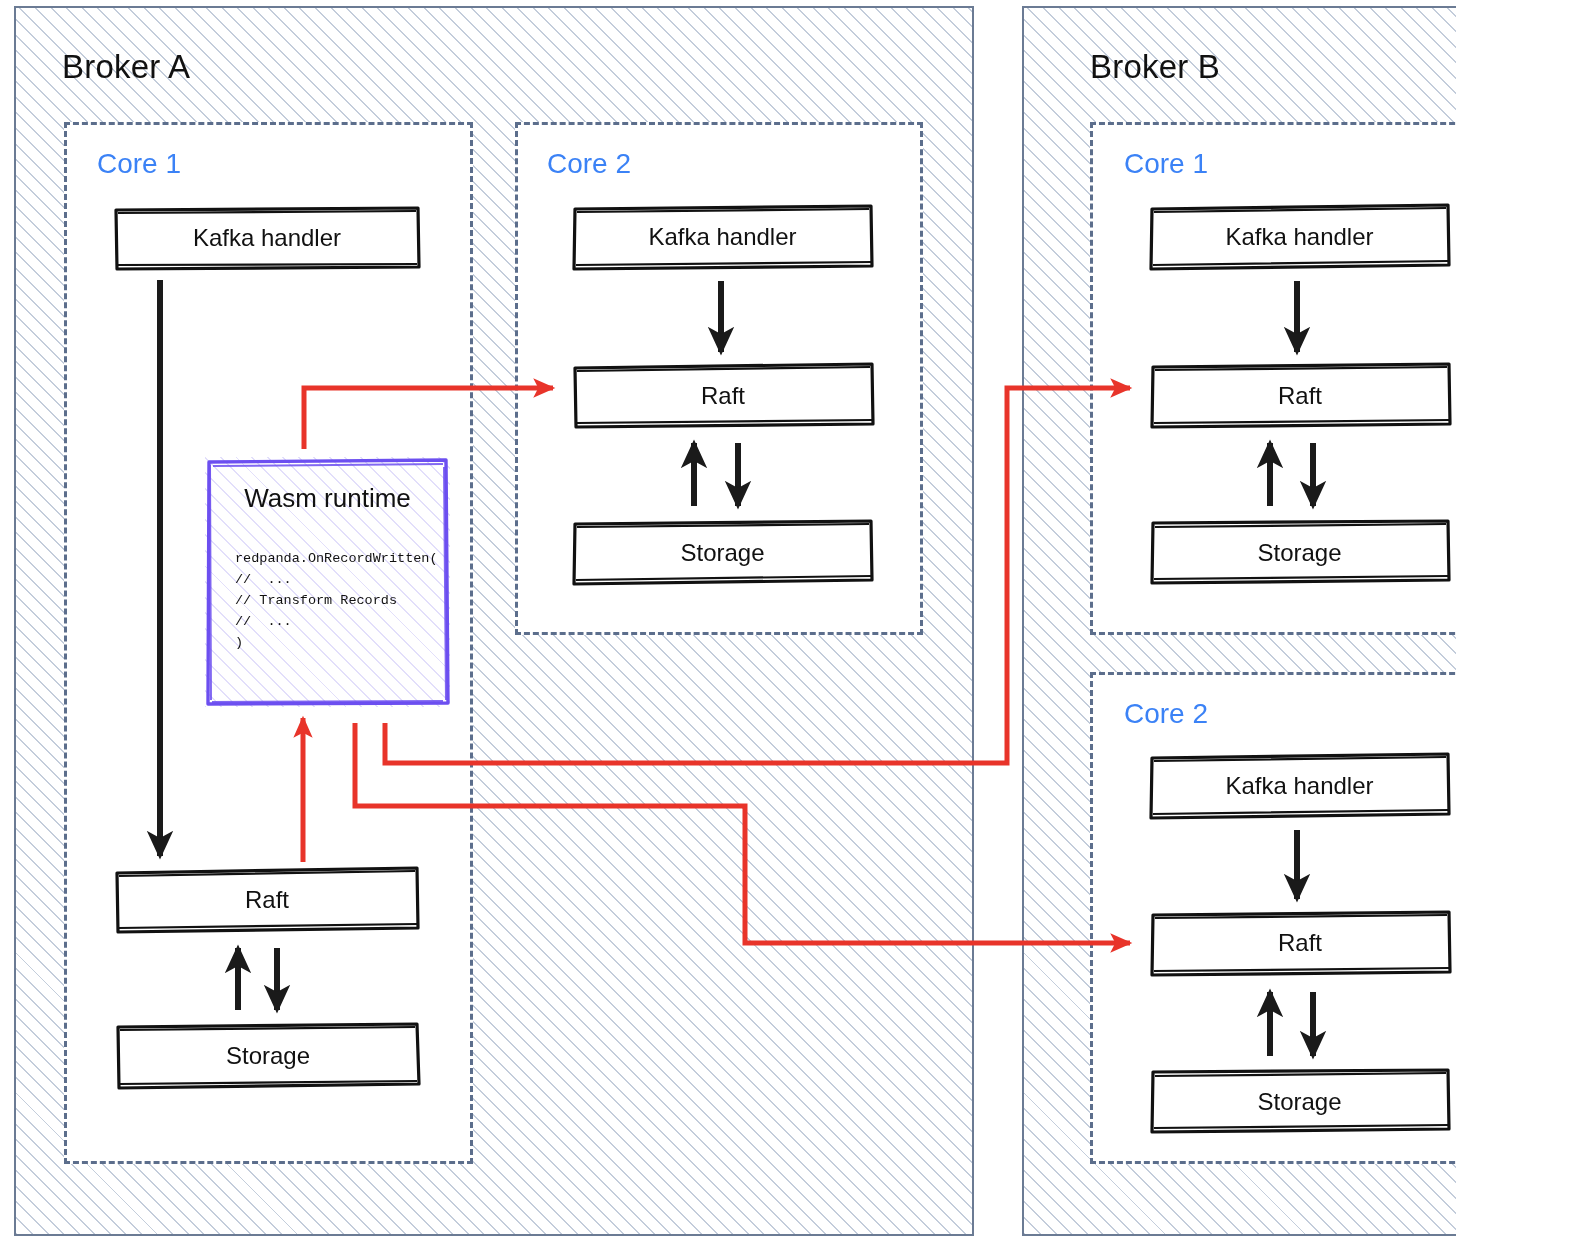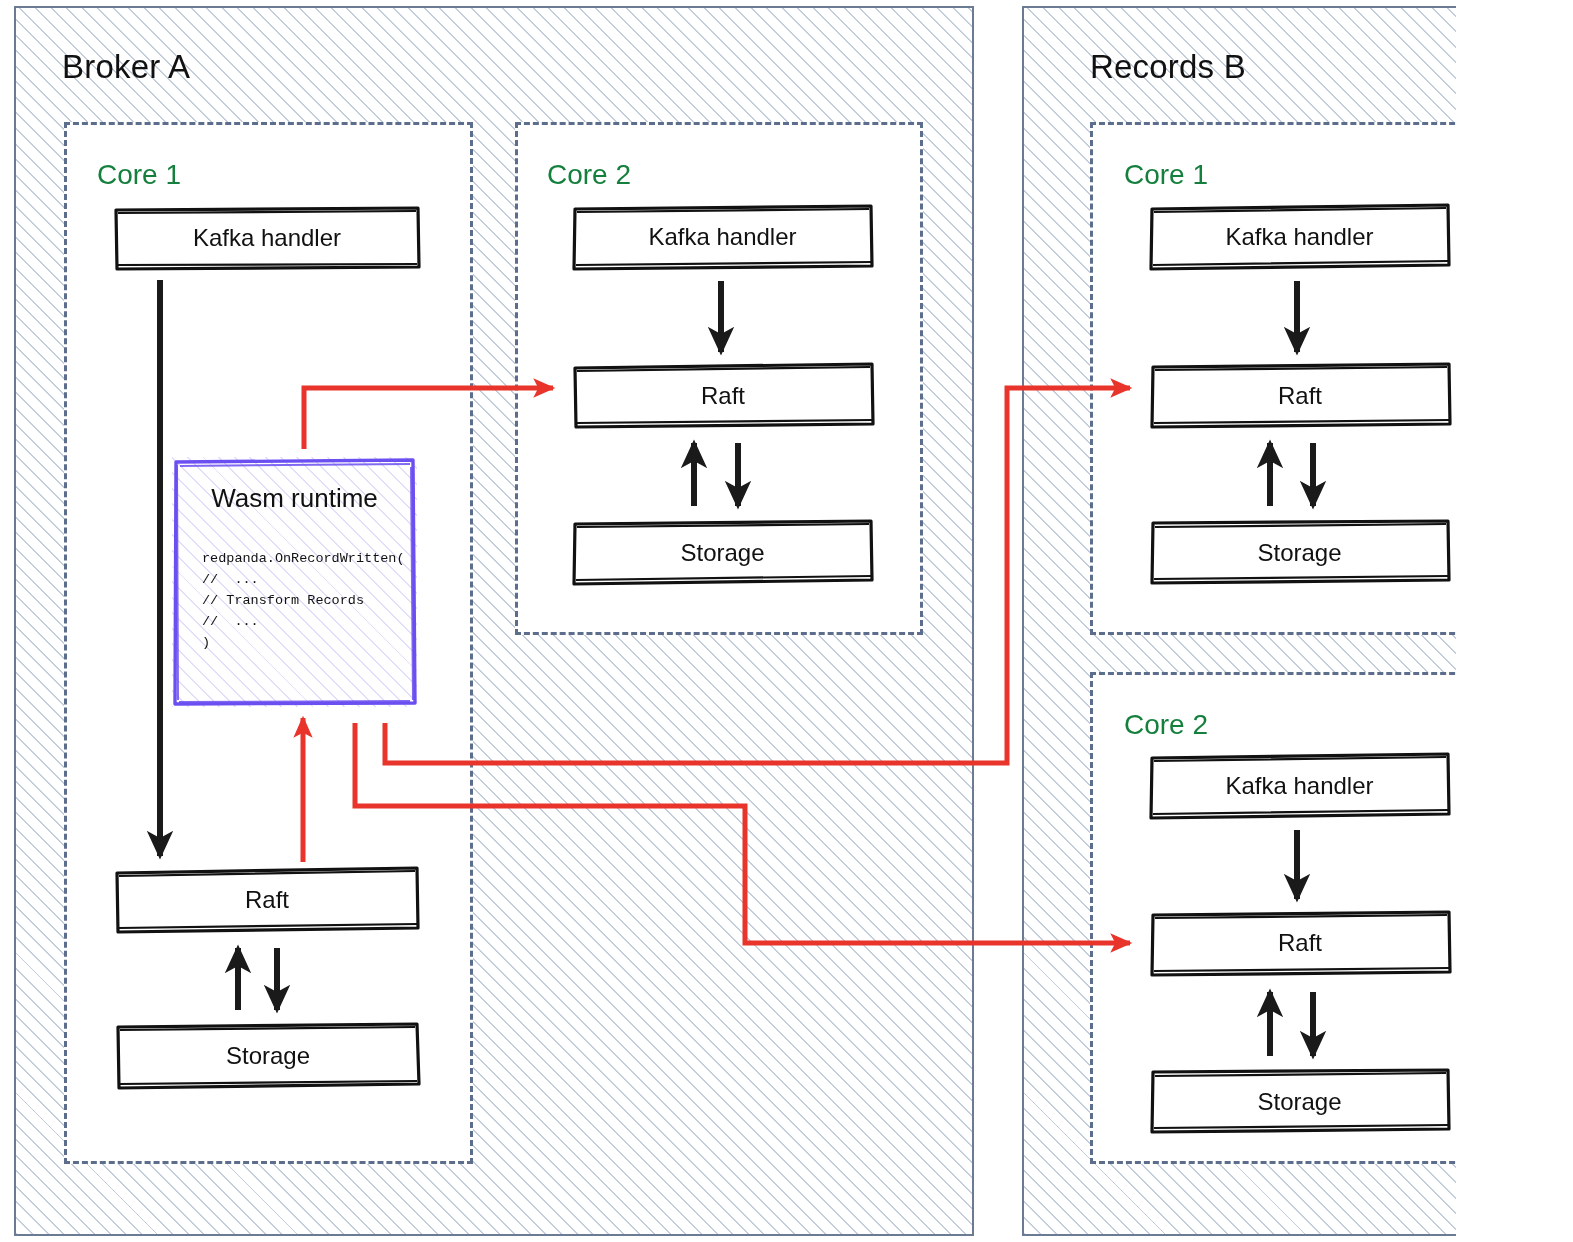--- a/index.html
+++ b/index.html
@@ -37,23 +37,22 @@
   
   .core{
     position:absolute;
     box-sizing:border-box;
     border:3px dashed #5c6e8c;
     background:#ffffff;
   }
   .core-title{
     position:absolute;
     font-size:28px;
-    color:#15803d;
+    color:#3b82f6;
     white-space:nowrap;
-    margin-top:11px;
   }
   
   .node{
     position:absolute;
     box-sizing:border-box;
     background:#ffffff;
   }
   .node .sketch{
     position:absolute;
     inset:0;
@@ -131,21 +130,21 @@
   <div class="core-title" style="left:97px; top:148px;">Core 1</div>
 
   <div class="node" style="left:113px; top:205px; width:308px; height:66px;">
     <svg class="sketch" viewBox="0 0 308 66" preserveAspectRatio="none">
       <path d="M3,5 L305,3 L306,62 L4,64 Z" fill="#fff" stroke="#111" stroke-width="3.2" stroke-linejoin="round"></path>
       <path d="M5,8 L303,6 M5,60 L304,59" fill="none" stroke="#111" stroke-width="2.2"></path>
     </svg>
     <div class="node-label">Kafka handler</div>
   </div>
 
-  <div class="wasm" style="left:172px; top:457px; width:245px; height:250px;">
+  <div class="wasm" style="left:205px; top:457px; width:245px; height:250px;">
     <svg class="sketch" viewBox="0 0 245 250" preserveAspectRatio="none">
       <path d="M4,5 L241,3 L243,246 L3,247 Z" fill="none" stroke="#6c4ff0" stroke-width="3.4" stroke-linejoin="round"></path>
       <path d="M8,9 L238,7 M239,10 L241,243 M238,244 L7,245 M6,243 L5,8" fill="none" stroke="#6c4ff0" stroke-width="2" opacity="0.85"></path>
     </svg>
     <div class="wasm-title">Wasm runtime</div>
     <div class="wasm-code">redpanda.OnRecordWritten(
 //  ...
 // Transform Records
 //  ...
 )</div>
@@ -188,21 +187,21 @@
 
   <div class="node" style="left:571px; top:519px; width:303px; height:67px;">
     <svg class="sketch" viewBox="0 0 303 67" preserveAspectRatio="none">
       <path d="M4,5 L300,2 L301,61 L3,65 Z" fill="#fff" stroke="#111" stroke-width="3.2" stroke-linejoin="round"></path>
       <path d="M6,8 L298,5 M5,61 L300,57" fill="none" stroke="#111" stroke-width="2.2"></path>
     </svg>
     <div class="node-label">Storage</div>
   </div>
 
   <div class="broker" style="left:1022px; top:6px; width:538px; height:1230px;"></div>
-  <div class="broker-title" style="left:1090px; top:48px;">Records B</div>
+  <div class="broker-title" style="left:1090px; top:48px;">Broker B</div>
 
   <div class="core" style="left:1090px; top:122px; width:410px; height:513px;"></div>
   <div class="core-title" style="left:1124px; top:148px;">Core 1</div>
 
   <div class="node" style="left:1148px; top:203px; width:303px; height:68px;">
     <svg class="sketch" viewBox="0 0 303 68" preserveAspectRatio="none">
       <path d="M4,6 L300,2 L301,62 L3,66 Z" fill="#fff" stroke="#111" stroke-width="3.2" stroke-linejoin="round"></path>
       <path d="M6,9 L298,5 M5,62 L300,58" fill="none" stroke="#111" stroke-width="2.2"></path>
     </svg>
     <div class="node-label">Kafka handler</div>

